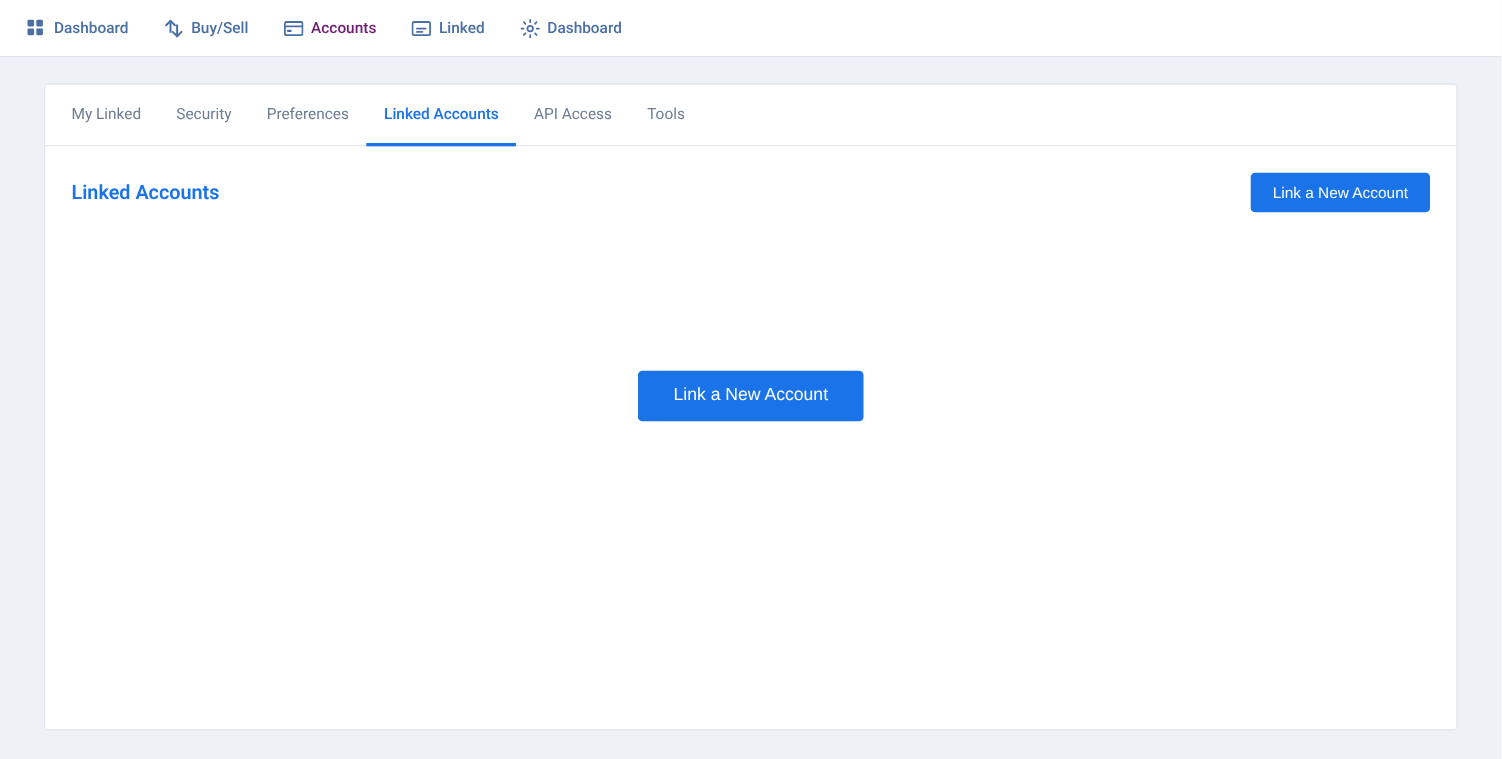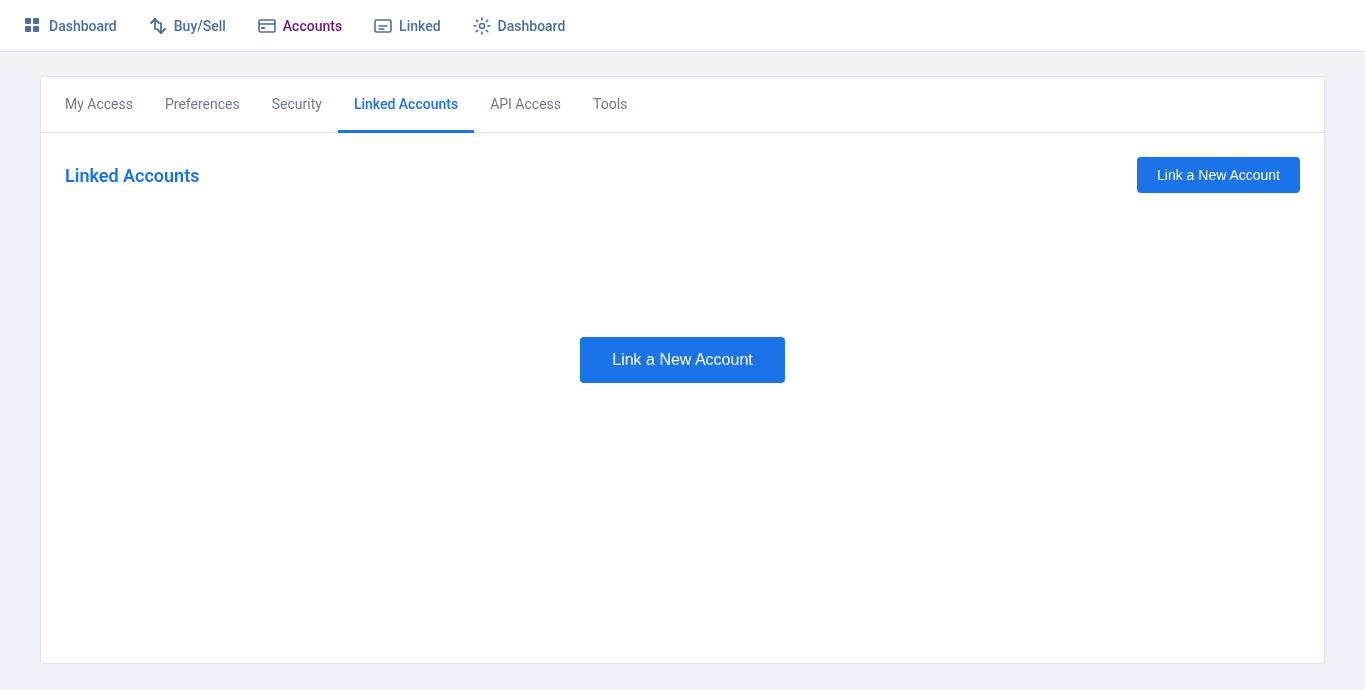--- a/index.html
+++ b/index.html
@@ -229,27 +229,27 @@
       <span>Dashboard</span>
     </a>
   </div>
 </nav>
 
 <div class="page-wrapper">
   <div class="card">
 
     <div class="tabs">
       <div class="tab">
-        <span>My Access</span>
+        <span>My Linked</span>
+      </div>
+      <div class="tab">
+        <span>Security</span>
       </div>
       <div class="tab">
         <span>Preferences</span>
-      </div>
-      <div class="tab">
-        <span>Security</span>
       </div>
       <div class="tab active">
         <span>Linked Accounts</span>
       </div>
       <div class="tab">
         <span>API Access</span>
       </div>
       <div class="tab">
         <span>Tools</span>
       </div>

